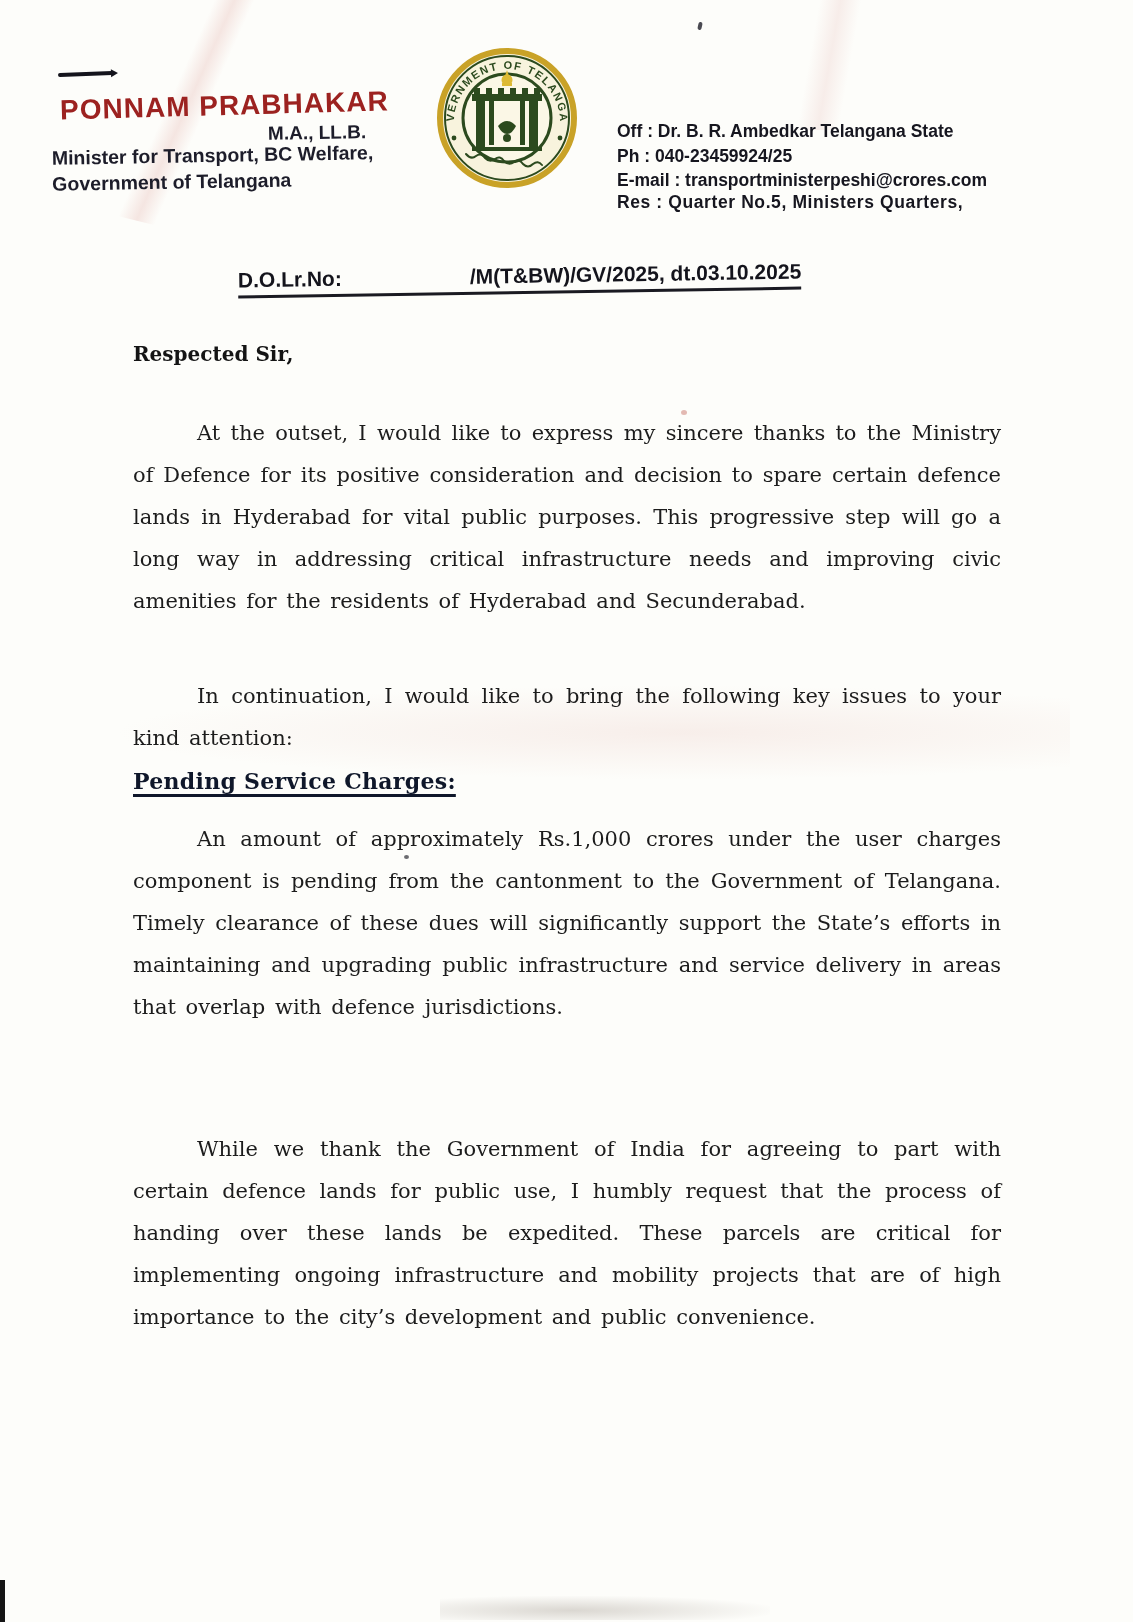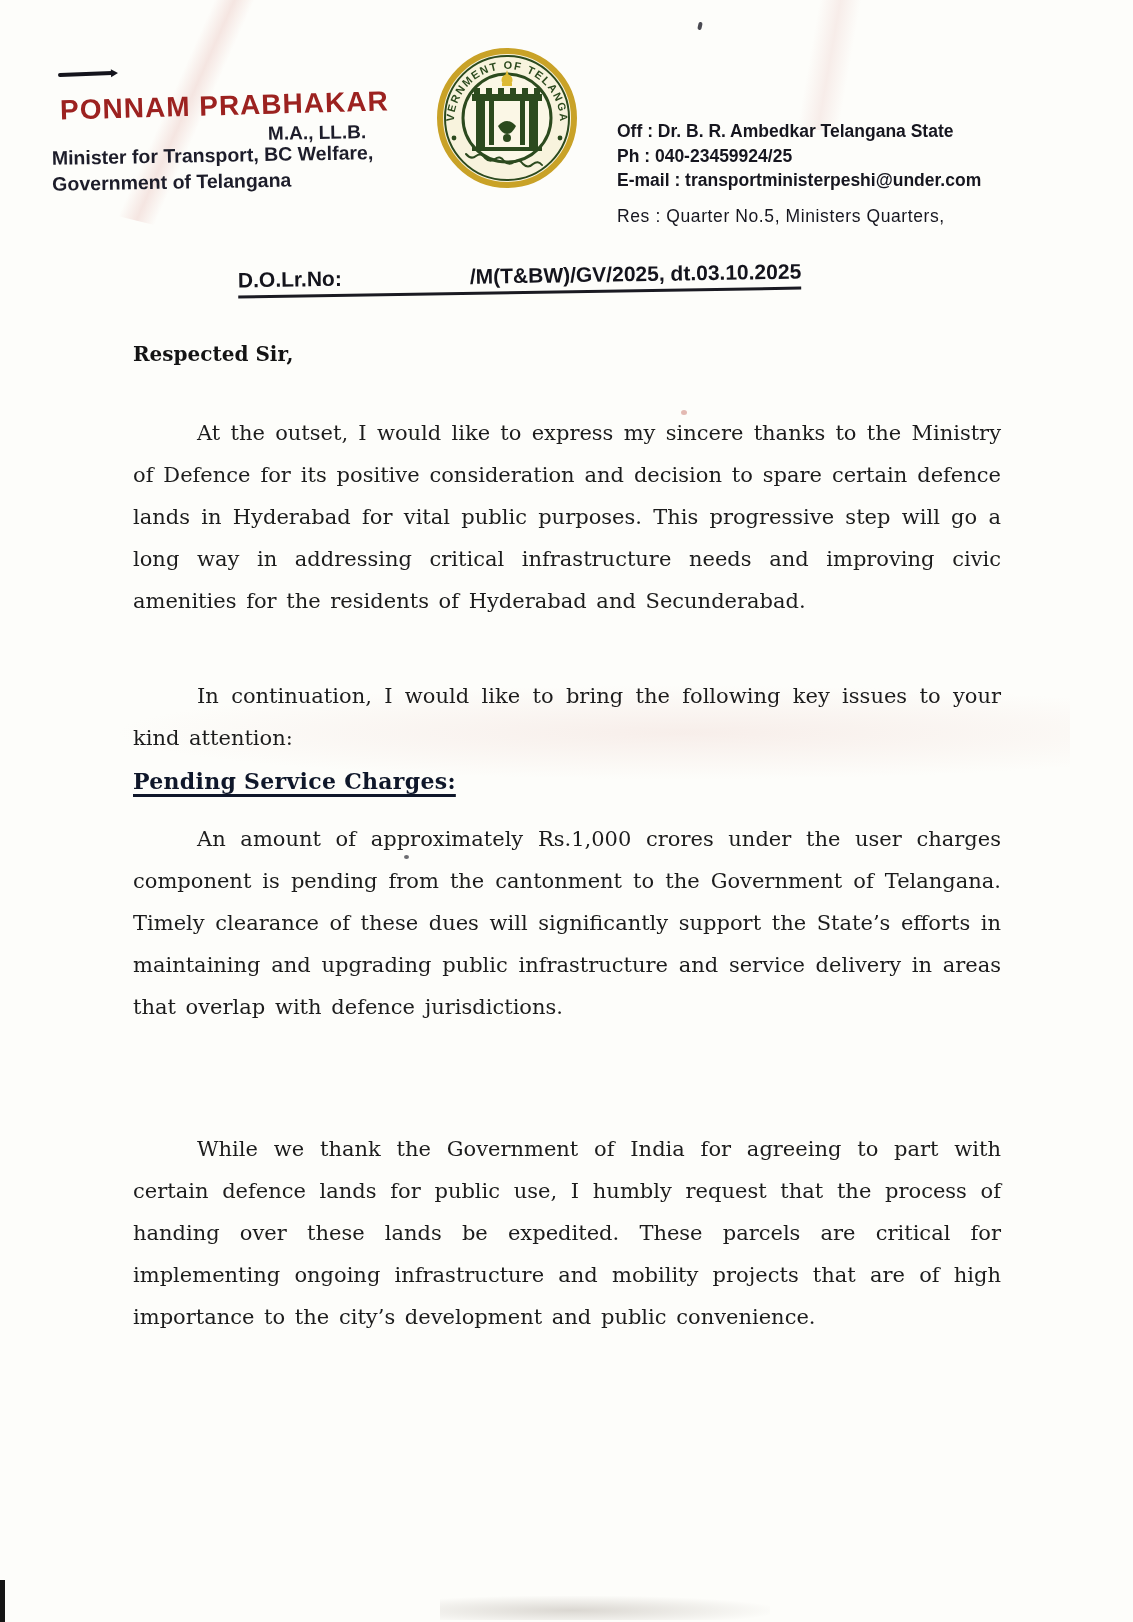--- a/index.html
+++ b/index.html
@@ -52,22 +52,22 @@
     position:absolute; left:52px; top:142px;
     font-size:19.5px; font-weight:bold; color:#1d1d2a;
     line-height:26px; transform:rotate(-1deg); white-space:nowrap;
   }
   .office-block {
     position:absolute; left:617px; top:84px;
     font-size:17.5px; font-weight:bold; color:#16161f;
     line-height:24.5px; white-space:nowrap;margin-top:35px;
   }
   .res-block {
-    position:absolute; left:617px; top:204px;
-    font-size:17.5px; font-weight:normal; color:#16161f;
+    position:absolute; left:617px; top:190px;
+    font-size:17.5px; font-weight:bold; color:#16161f;
     line-height:25px; white-space:nowrap; letter-spacing:.6px;
   }
   .emblem-wrap { position:absolute; left:436px; top:42px; width:142px; height:150px; }
 
   
   .ref-line {
     position:absolute; left:238px; top:264px;
     font-size:21px; font-weight:bold; color:#14141c;
     border-bottom:3px solid #1a1a22; padding-bottom:3px;
     transform:rotate(-0.9deg); white-space:nowrap;
@@ -161,21 +161,21 @@
         <circle cx="71" cy="38" r="5.5" fill="#ddba35"></circle>
         <path d="M 71,28 l 2,6 l -4,0 z" fill="#ddba35"></path>
         <rect x="66" y="41" width="10" height="3" fill="#ddba35"></rect>
       </g>
     </svg>
   </div>
 
   <div class="office-block">
     <div>Off : Dr. B. R. Ambedkar Telangana State</div>
     <div>Ph : 040-23459924/25</div>
-    <div>E-mail : transportministerpeshi@under.com</div>
+    <div>E-mail : transportministerpeshi@crores.com</div>
   </div>
 
   <div class="res-block">
     <div>Res : Quarter No.5, Ministers Quarters,</div>
   </div>
 
   <div class="ref-line">
     <span>D.O.Lr.No:</span><span class="ref-gap"></span><span>/M(T&amp;BW)/GV/2025, dt.03.10.2025</span>
   </div>
 

